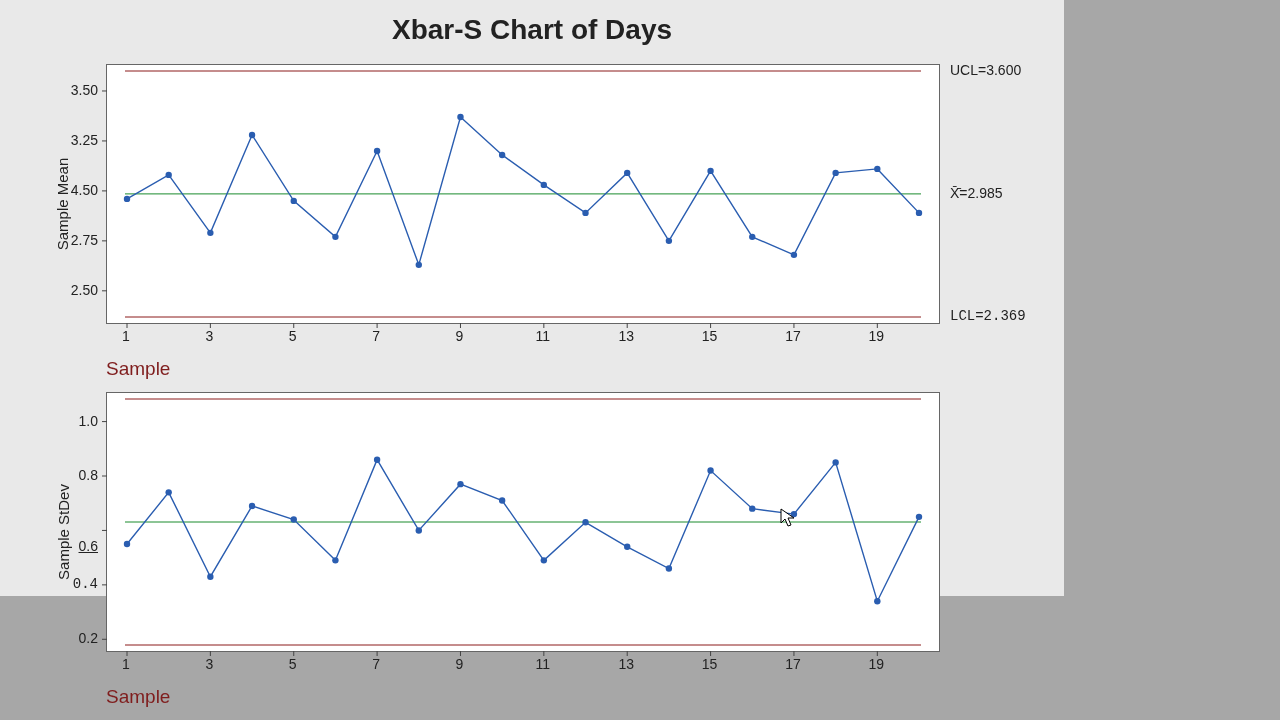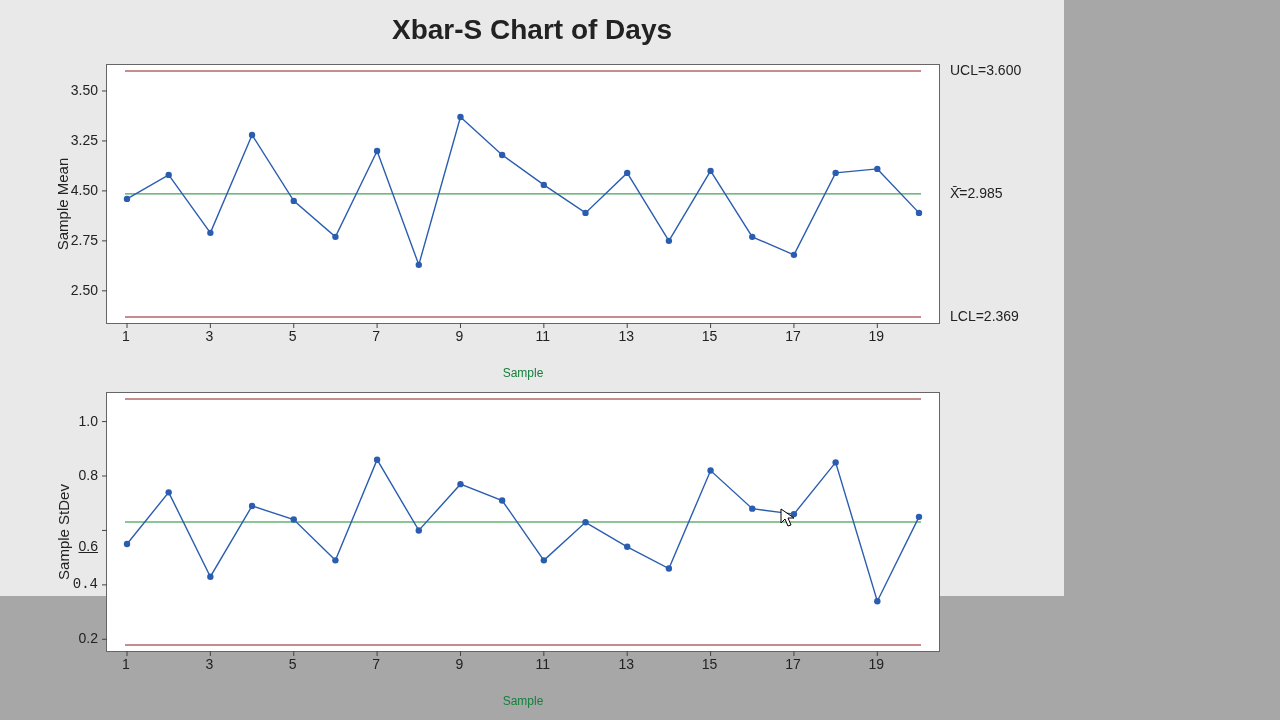--- a/index.html
+++ b/index.html
@@ -14,21 +14,21 @@
   --plotL:82;      
   --plotR:100;     
 }
 
 .ylabel{
   position:absolute;left:-2px;top:50%;transform:translate(-6px,-50%) rotate(-90deg);
   transform-origin:center;font-size:15px;color:#222;white-space:nowrap
 }
 .xlabel{
   position:absolute;left:calc(var(--plotL)*1px);right:calc(var(--plotR)*1px);
-  bottom:-26px;text-align:center;font-size:12px;color:#15803d
+  bottom:-26px;text-align:left;font-size:19px;color:#7f1d1d
 }
 .plot{
   position:absolute;left:calc(var(--plotL)*1px);right:calc(var(--plotR)*1px);
   top:10px;bottom:30px;background:#fff;border:1px solid #666;
 }
 .plot svg{position:absolute;inset:0;width:100%;height:100%;overflow:visible}
 .ticks-y{position:absolute;left:0;top:10px;bottom:30px;width:calc(var(--plotL)*1px - 8px)}
 .ticks-y span{position:absolute;right:0;font-size:14px;color:#222;transform:translateY(-50%)}
 .ticks-x{position:absolute;left:calc(var(--plotL)*1px);right:calc(var(--plotR)*1px);bottom:6px;height:20px}
 .ticks-x span{position:absolute;font-size:14px;color:#222;transform:translateX(-50%)}
@@ -93,21 +93,21 @@
             <line x1="0" x2="-5" y1="225.82128350934204" y2="225.82128350934204" stroke="#444"></line>
             <line x1="0" x2="-5" y1="175.8619008935825" y2="175.8619008935825" stroke="#444"></line>
             <line x1="0" x2="-5" y1="125.90251827782294" y2="125.90251827782294" stroke="#444"></line>
             <line x1="0" x2="-5" y1="75.94313566206338" y2="75.94313566206338" stroke="#444"></line>
             <line x1="0" x2="-5" y1="25.983753046303843" y2="25.983753046303843" stroke="#444"></line>
           </svg>
         </div>
       <div class="rlabels" id="rlab-0">
           <span style="top: 6px;">UCL=3.600</span>
           <span style="top: 128.9px;">X̄̄=2.985</span>
-          <span style="top: 252px;">LCL=2.369</span>
+          <span style="top: 252px; font-family: Liberation Mono, monospace;">LCL=2.369</span>
         </div>
       <div class="ticks-x" id="xticks-0">
           <span style="left: 20px;">1</span>
           <span style="left: 103.368px;">3</span>
           <span style="left: 186.737px;">5</span>
           <span style="left: 270.105px;">7</span>
           <span style="left: 353.474px;">9</span>
           <span style="left: 436.842px;">11</span>
           <span style="left: 520.211px;">13</span>
           <span style="left: 603.579px;">15</span>

